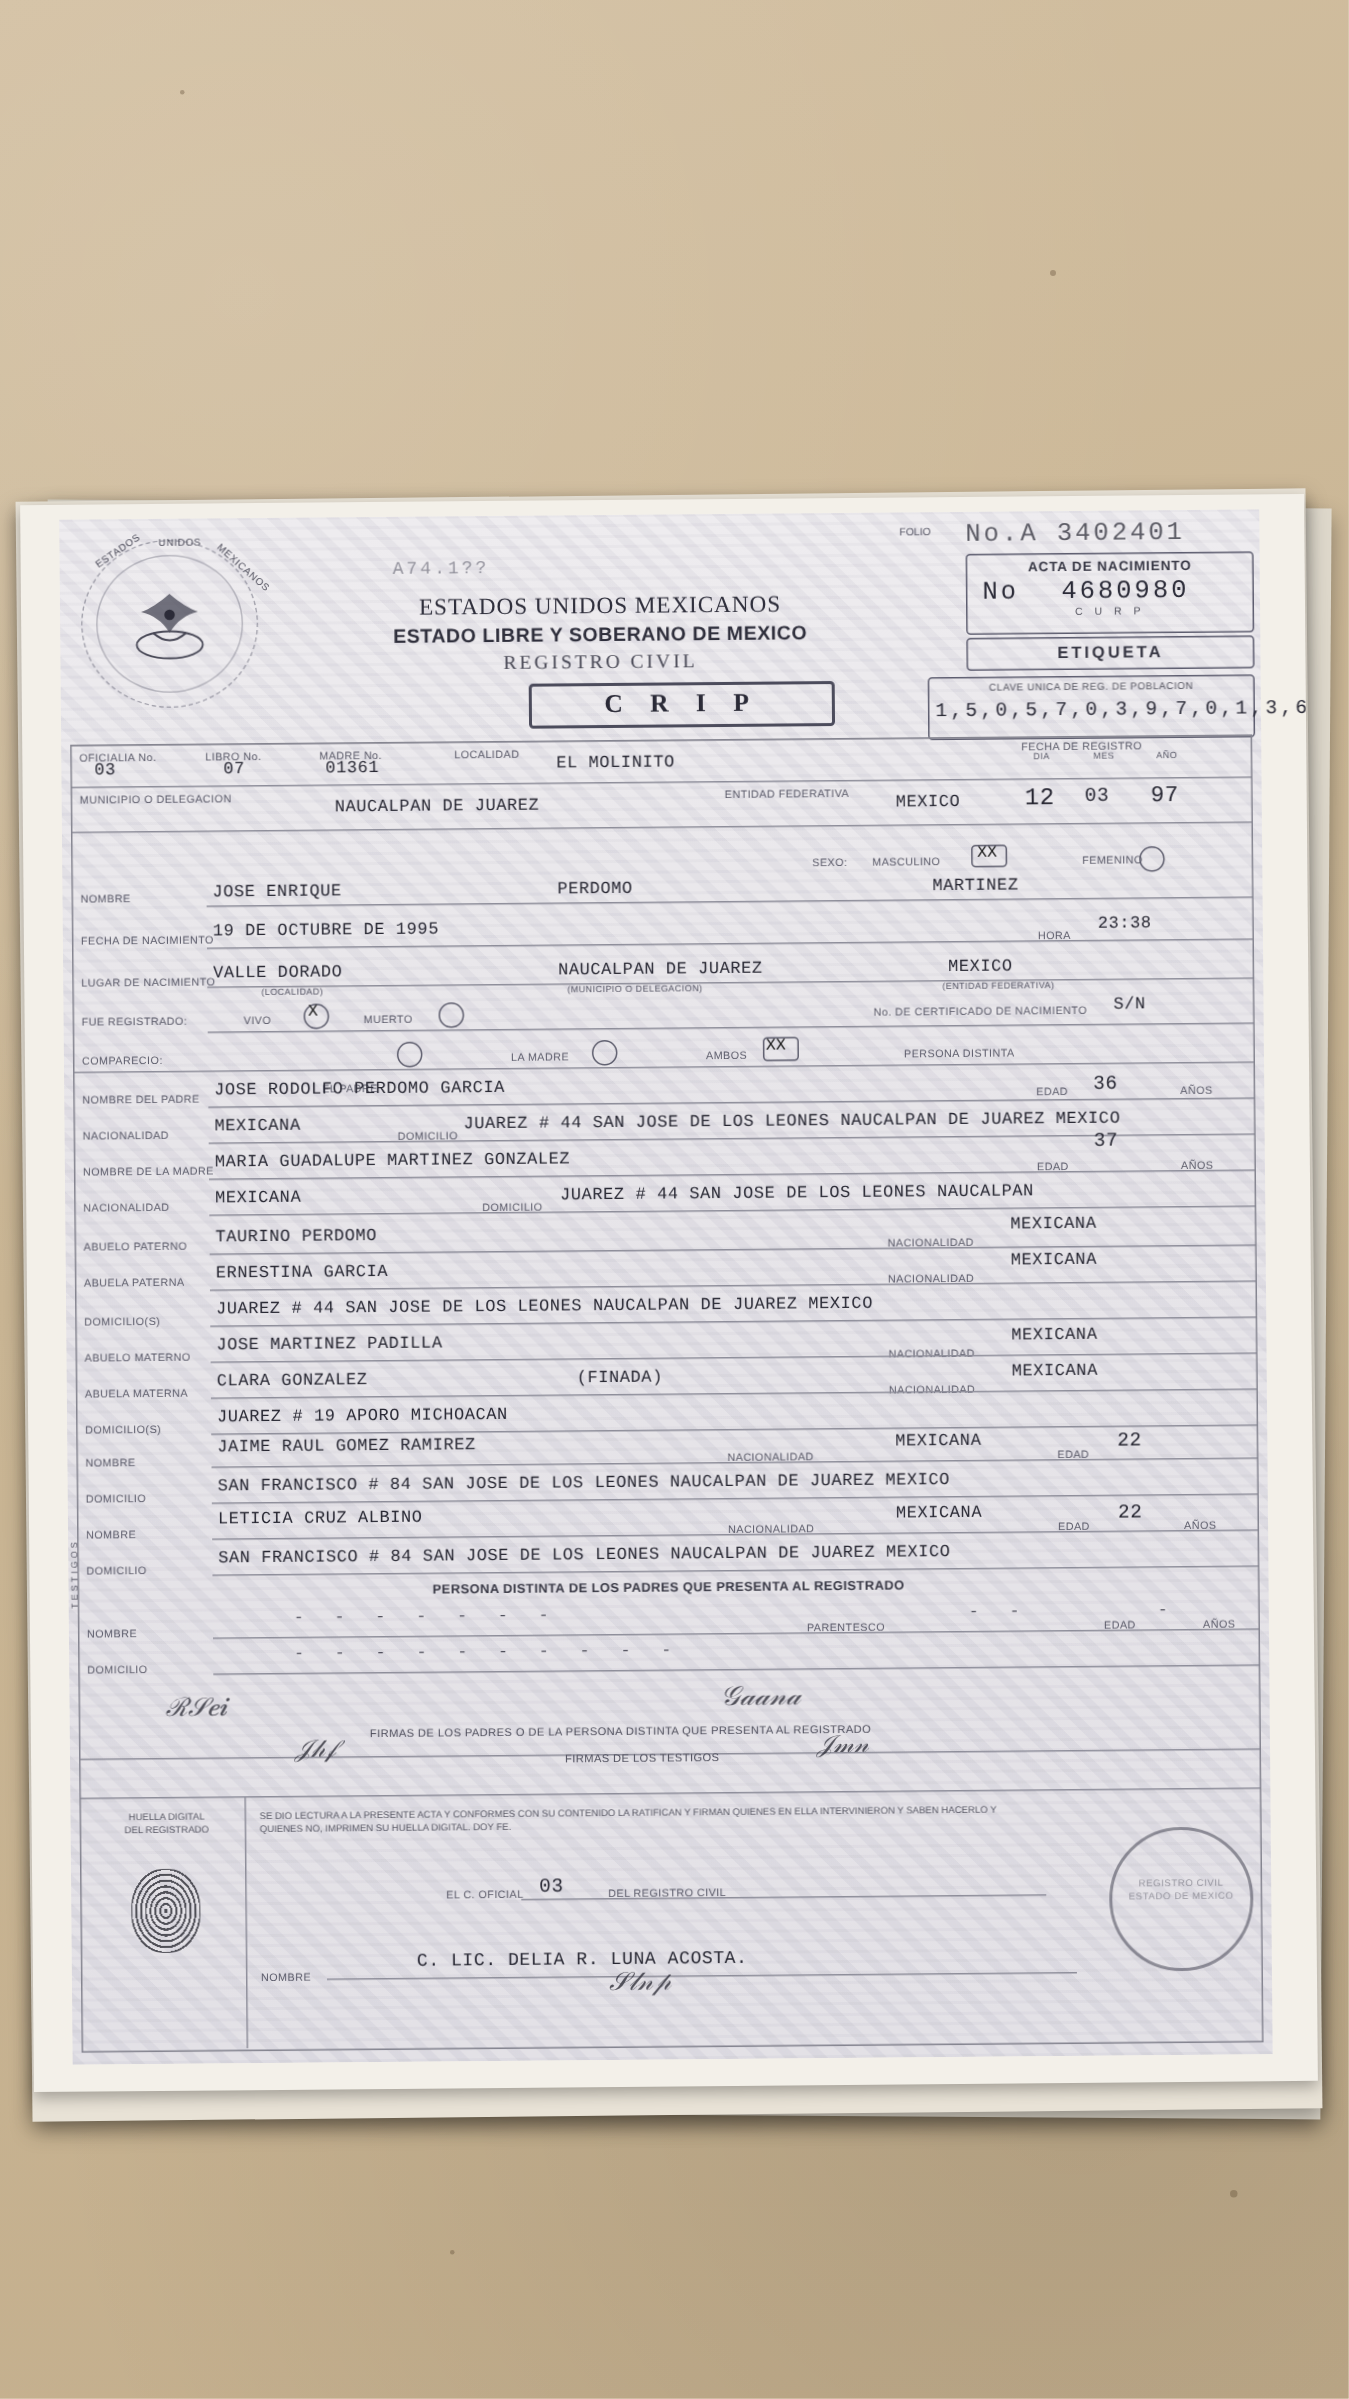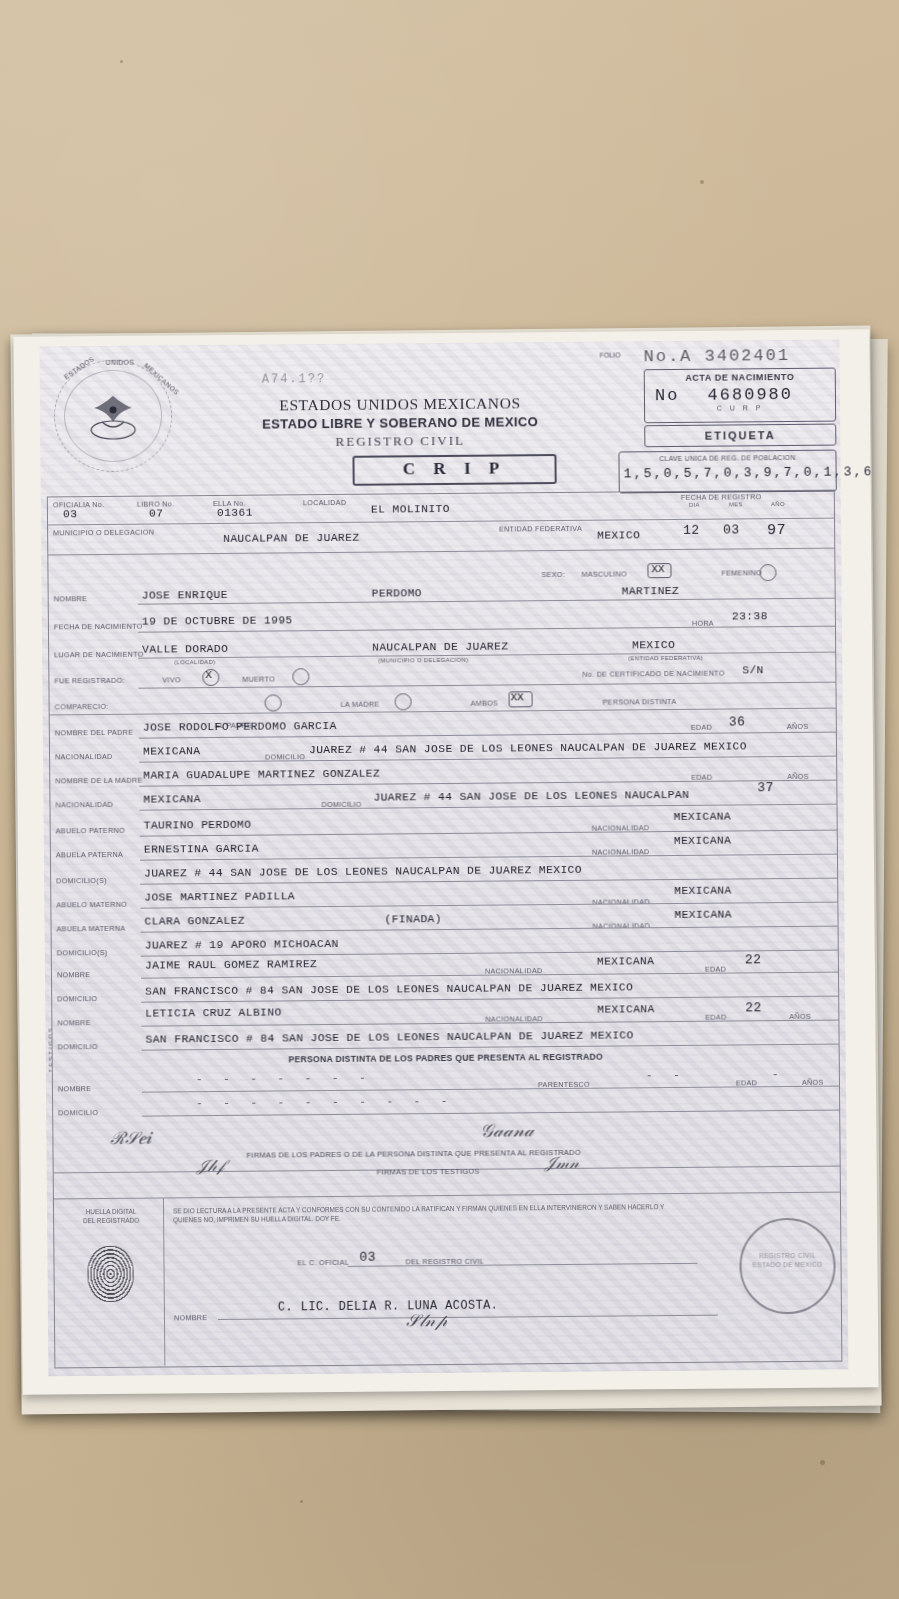--- a/index.html
+++ b/index.html
@@ -160,36 +160,36 @@
     </div>
 
     <div class="row-line" style="left:6px;right:6px;top:150px;"></div>
     <div class="row-line" style="left:6px;right:6px;top:178px;"></div>
     <div class="row-line" style="left:6px;right:6px;top:208px;"></div>
 
     <div class="cell-lbl" style="left:12px;top:154px;">OFICIALIA No.</div>
     <div class="cell-val" style="left:22px;top:162px;">03</div>
     <div class="cell-lbl" style="left:96px;top:154px;">LIBRO No.</div>
     <div class="cell-val" style="left:108px;top:162px;">07</div>
-    <div class="cell-lbl" style="left:172px;top:154px;">ELLA No.</div>
+    <div class="cell-lbl" style="left:172px;top:154px;">MADRE No.</div>
     <div class="cell-val" style="left:176px;top:162px;">01361</div>
     <div class="cell-lbl" style="left:262px;top:154px;">LOCALIDAD</div>
     <div class="cell-val" style="left:330px;top:160px;">EL MOLINITO</div>
 
     <div class="cell-lbl" style="left:640px;top:152px;">FECHA DE REGISTRO</div>
     <div class="cell-lbl" style="left:648px;top:161px;font-size:6px;">DIA</div>
     <div class="cell-lbl" style="left:688px;top:161px;font-size:6px;">MES</div>
     <div class="cell-lbl" style="left:730px;top:161px;font-size:6px;">AÑO</div>
-    <div class="cell-val" style="left:642px;top:182px;font-size:13px;">12</div>
+    <div class="cell-val" style="left:642px;top:182px;font-size:16px;">12</div>
     <div class="cell-val" style="left:682px;top:182px;font-size:13px;">03</div>
     <div class="cell-val" style="left:726px;top:182px;font-size:15px;text-align:right;">97</div>
 
     <div class="cell-lbl" style="left:12px;top:182px;">MUNICIPIO O DELEGACION</div>
     <div class="cell-val" style="left:182px;top:188px;">NAUCALPAN DE JUAREZ</div>
-    <div class="cell-lbl" style="left:458px;top:182px;">ENTIDAD FEDERATIVA</div>
+    <div class="cell-lbl" style="left:442px;top:182px;">ENTIDAD FEDERATIVA</div>
     <div class="cell-val" style="left:556px;top:188px;">MEXICO</div>
 
     <div class="cell-lbl" style="left:12px;top:248px;">NOMBRE</div>
     <div class="cell-val" style="left:100px;top:244px;">JOSE ENRIQUE</div>
     <div class="cell-val" style="left:330px;top:244px;">PERDOMO</div>
     <div class="cell-val" style="left:580px;top:244px;">MARTINEZ</div>
     <div class="row-line" style="left:96px;right:6px;top:258px;"></div>
 
     <div class="cell-lbl" style="left:500px;top:228px;">SEXO:</div>
     <div class="cell-lbl" style="left:540px;top:228px;">MASCULINO</div>
@@ -243,21 +243,21 @@
 
     <div class="cell-lbl" style="left:12px;top:406px;">NACIONALIDAD</div>
     <div class="cell-val" style="left:100px;top:400px;">MEXICANA</div>
     <div class="cell-lbl" style="left:222px;top:408px;">DOMICILIO</div>
     <div class="cell-val" style="left:266px;top:400px;">JUAREZ # 44 SAN JOSE DE LOS LEONES NAUCALPAN DE JUAREZ MEXICO</div>
     <div class="row-line" style="left:96px;right:6px;top:416px;"></div>
 
     <div class="cell-lbl" style="left:12px;top:430px;">NOMBRE DE LA MADRE</div>
     <div class="cell-val" style="left:100px;top:424px;">MARIA GUADALUPE MARTINEZ GONZALEZ</div>
     <div class="cell-lbl" style="left:648px;top:432px;">EDAD</div>
-    <div class="cell-val" style="left:686px;top:440px;font-size:13px;margin-left:28px;">37</div>
+    <div class="cell-val" style="left:686px;top:412px;font-size:13px;">37</div>
     <div class="cell-lbl" style="left:744px;top:432px;">AÑOS</div>
     <div class="row-line" style="left:96px;right:6px;top:440px;"></div>
 
     <div class="cell-lbl" style="left:12px;top:454px;">NACIONALIDAD</div>
     <div class="cell-val" style="left:100px;top:448px;">MEXICANA</div>
     <div class="cell-lbl" style="left:278px;top:456px;">DOMICILIO</div>
     <div class="cell-val" style="left:330px;top:448px;">JUAREZ # 44 SAN JOSE DE LOS LEONES NAUCALPAN</div>
     <div class="row-line" style="left:96px;right:6px;top:464px;"></div>
 
     <div class="cell-lbl" style="left:12px;top:480px;">ABUELO PATERNO</div>

